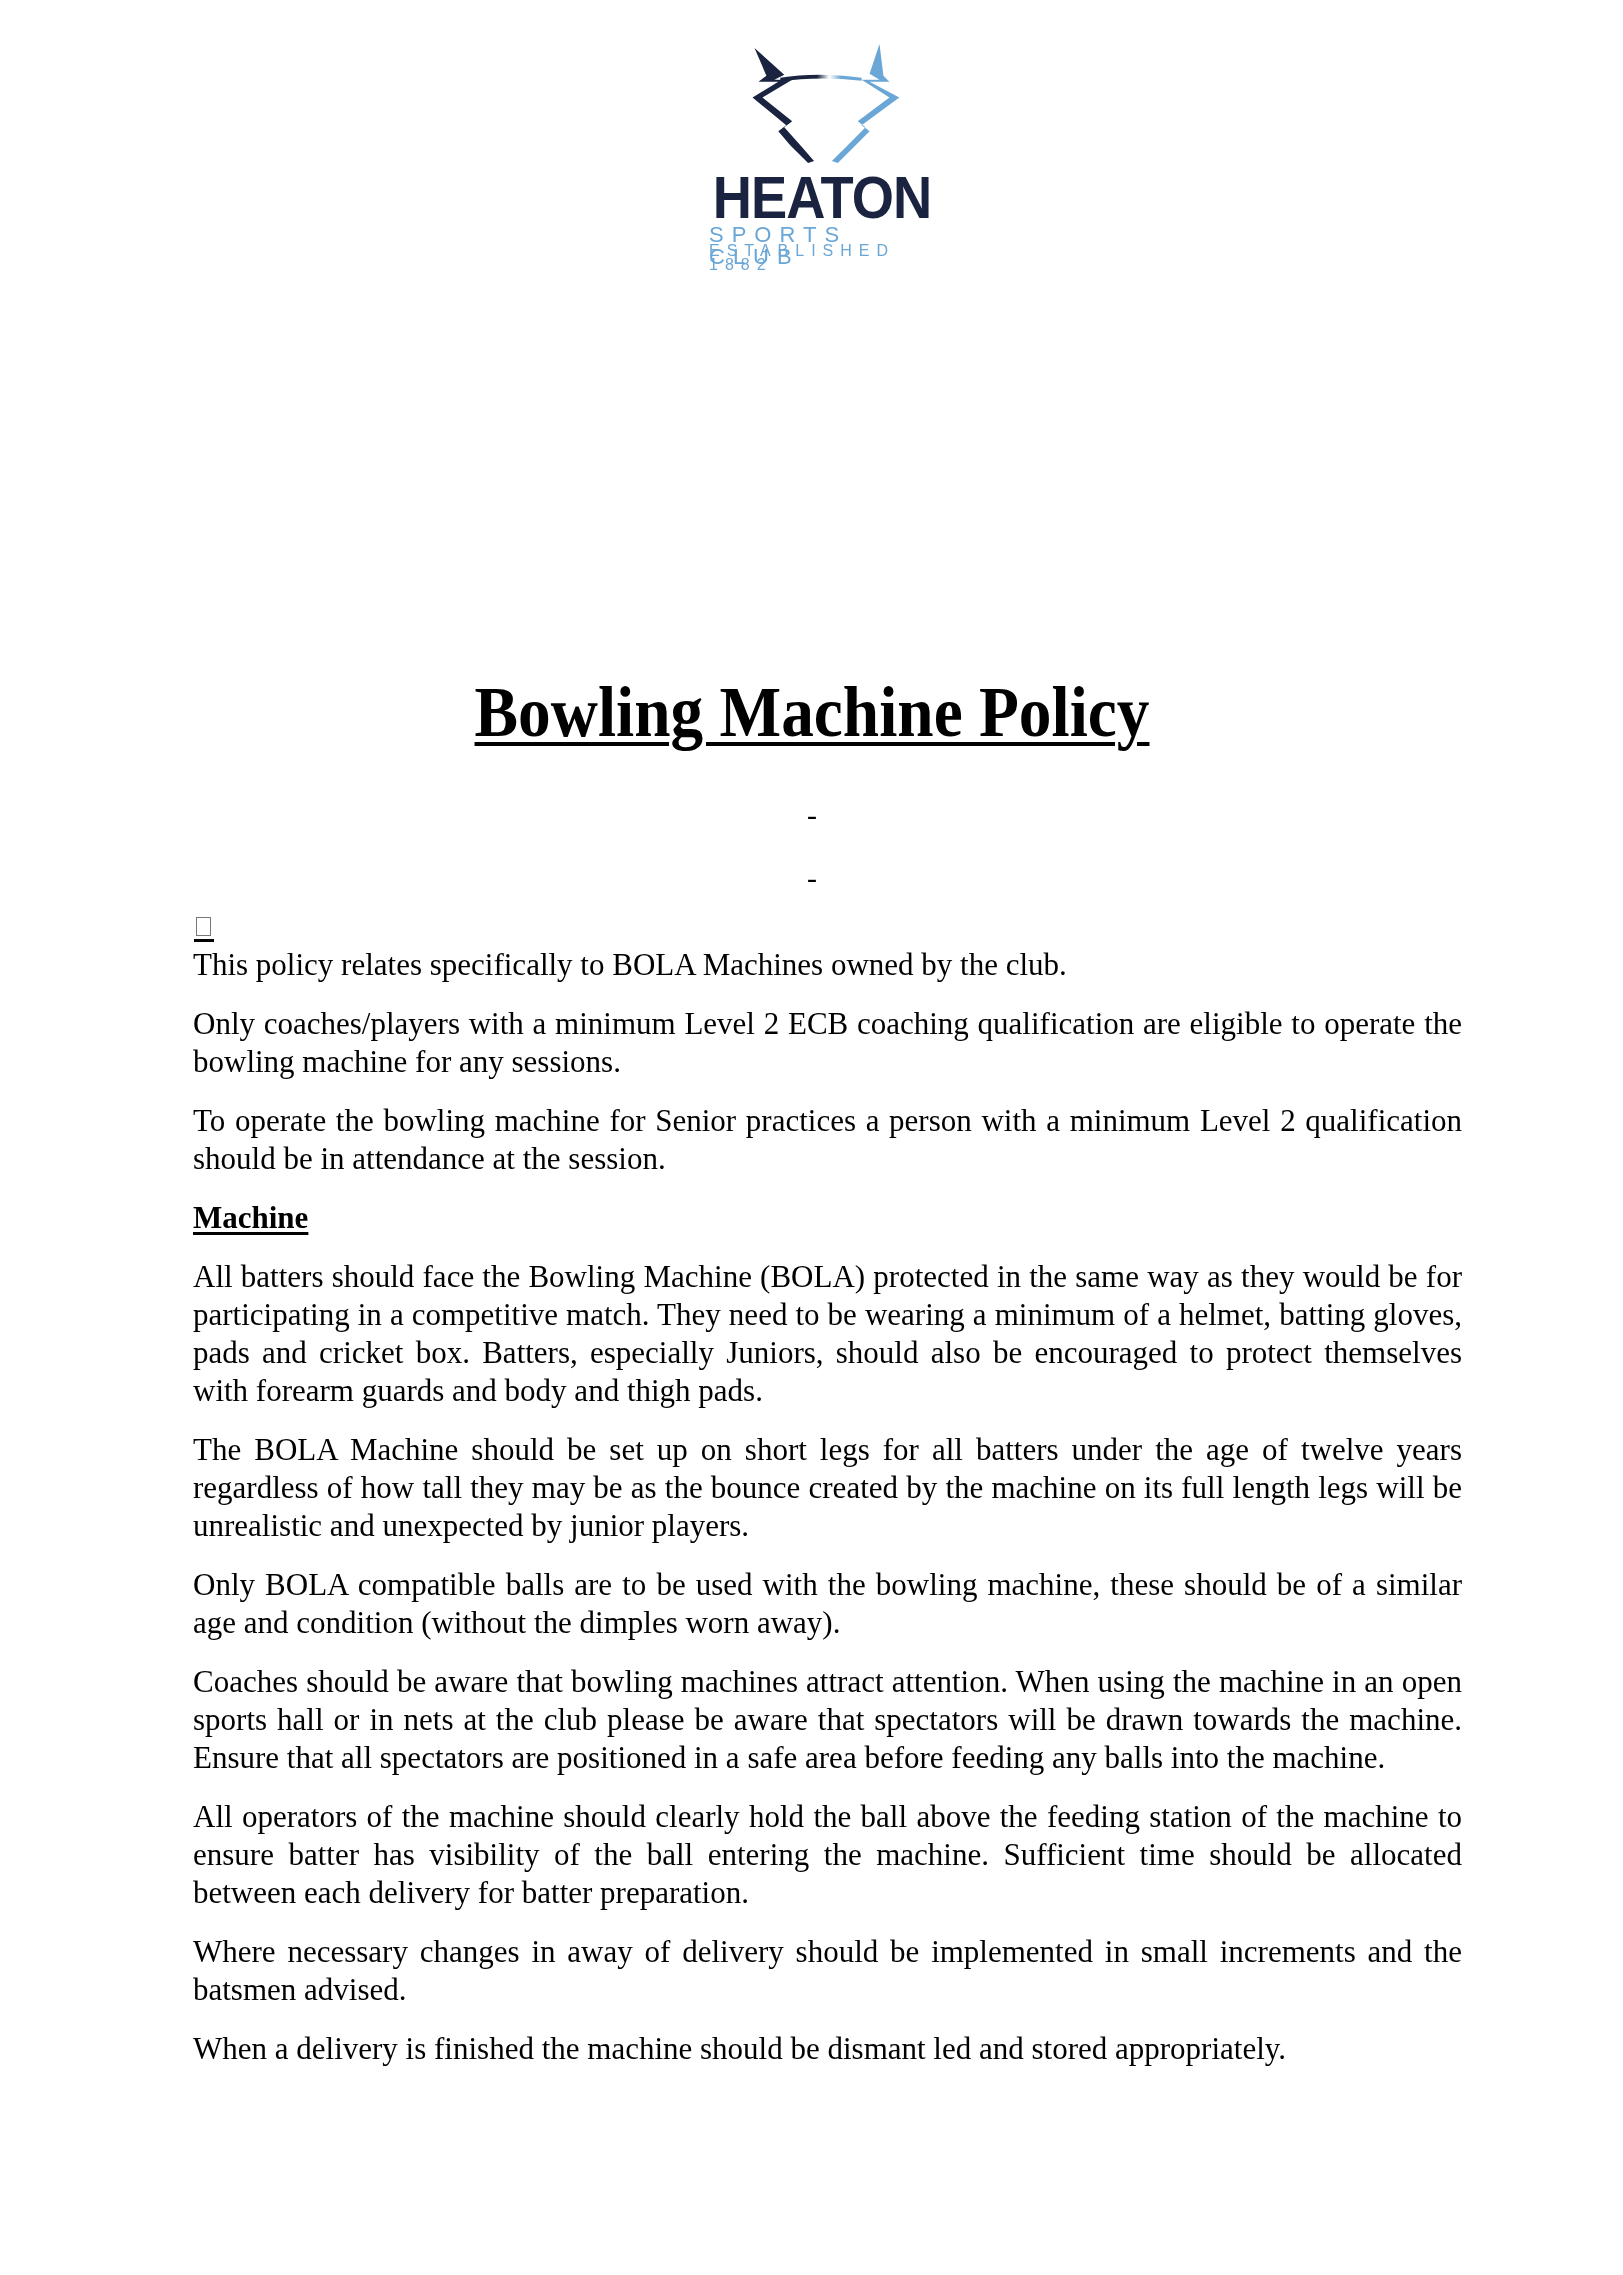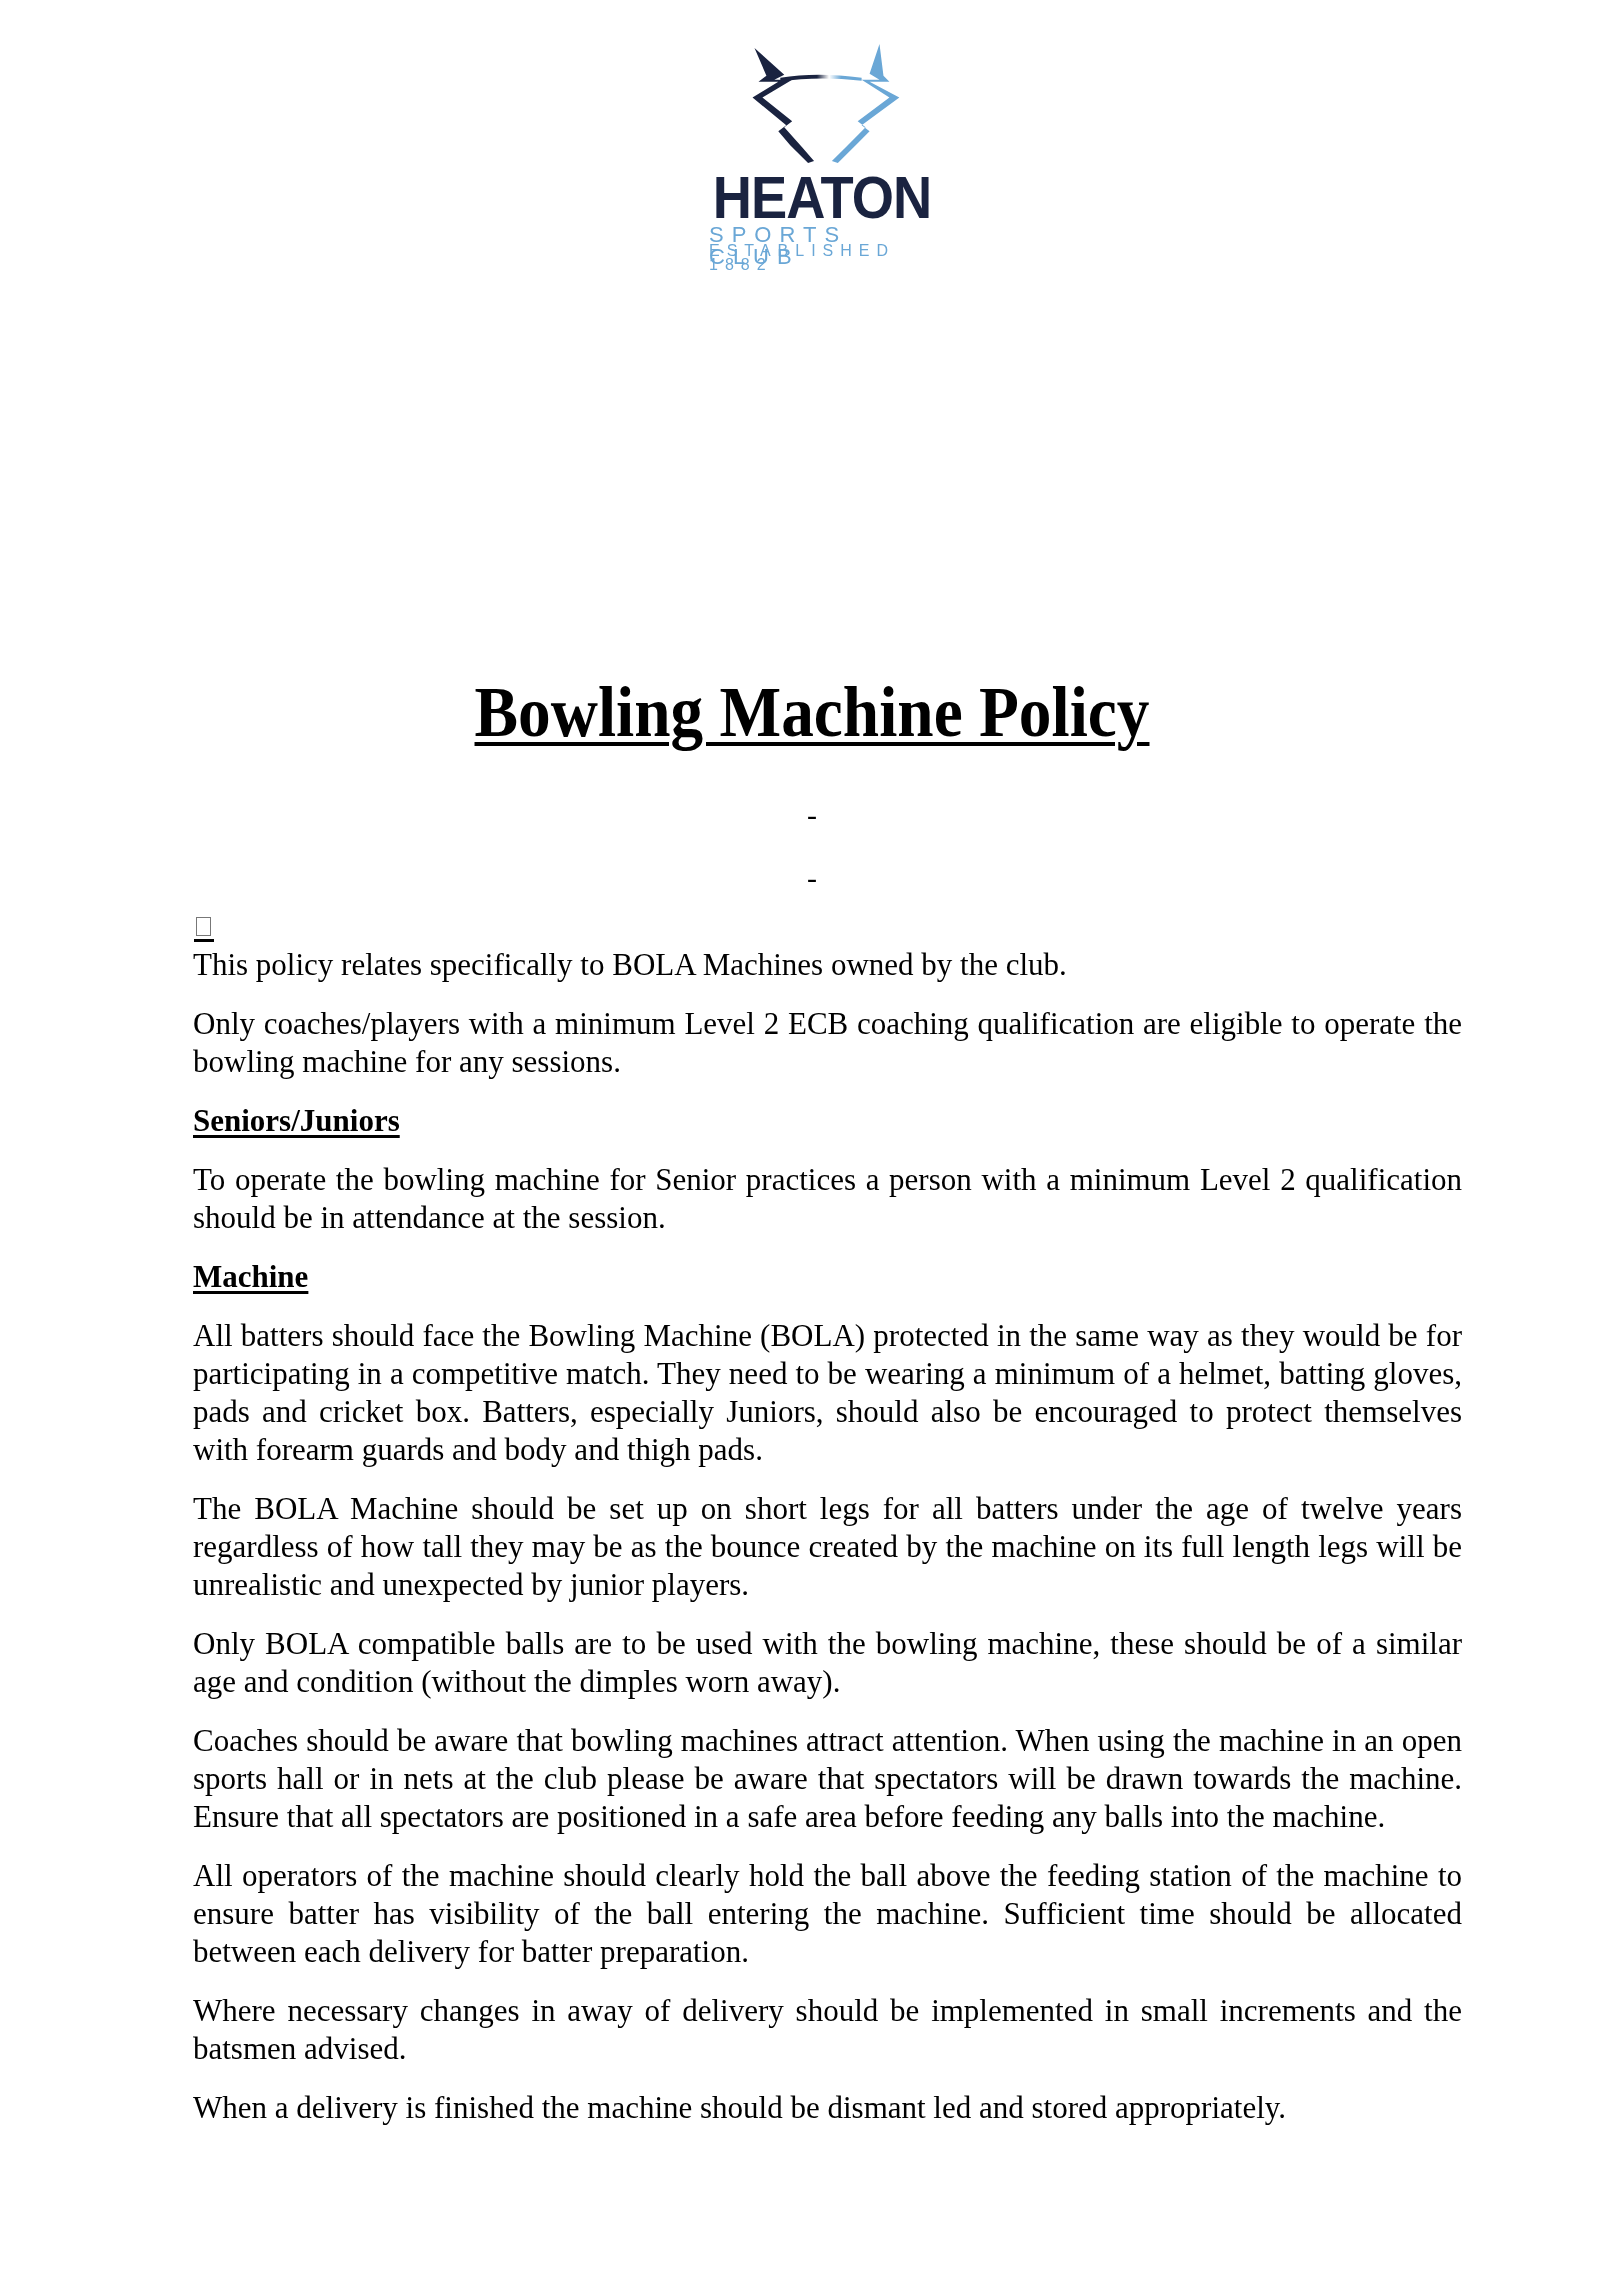--- a/index.html
+++ b/index.html
@@ -157,21 +157,20 @@
 <div class="dash dash-2">-</div>
 
 <div class="placeholder-glyph">
     <span></span>
   </div>
 
 <div class="content">
   <p>This policy relates specifically to BOLA Machines owned by the club.</p>
   <p>Only coaches/players with a minimum Level 2 ECB coaching qualification are eligible to operate the bowling machine for any sessions.</p>
 
-  <h2>Seniors/Juniors</h2>
   <p>To operate the bowling machine for Senior practices a person with a minimum Level 2 qualification should be in attendance at the session.</p>
 
   <h2>Machine</h2>
   <p class="gap-extra">All batters should face the Bowling Machine (BOLA) protected in the same way as they would be for participating in a competitive match. They need to be wearing a minimum of a helmet, batting gloves, pads and cricket box. Batters, especially Juniors, should also be encouraged to protect themselves with forearm guards and body and thigh pads.</p>
   <p>The BOLA Machine should be set up on short legs for all batters under the age of twelve years regardless of how tall they may be as the bounce created by the machine on its full length legs will be unrealistic and unexpected by junior players.</p>
   <p>Only BOLA compatible balls are to be used with the bowling machine, these should be of a similar age and condition (without the dimples worn away).</p>
   <p>Coaches should be aware that bowling machines attract attention. When using the machine in an open sports hall or in nets at the club please be aware that spectators will be drawn towards the machine. Ensure that all spectators are positioned in a safe area before feeding any balls into the machine.</p>
   <p>All operators of the machine should clearly hold the ball above the feeding station of the machine to ensure batter has visibility of the ball entering the machine. Sufficient time should be allocated between each delivery for batter preparation.</p>
   <p>Where necessary changes in away of delivery should be implemented in small increments and the batsmen advised.</p>
   <p>When a delivery is finished the machine should be dismant led and stored appropriately.</p>

